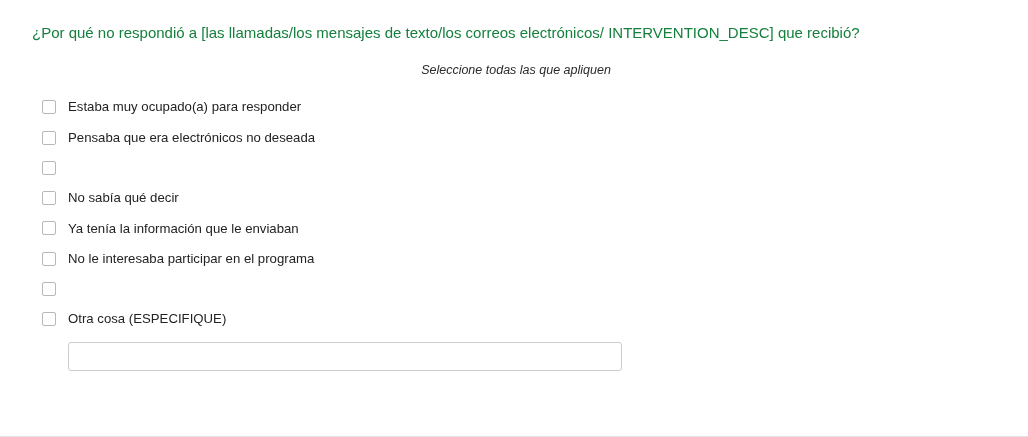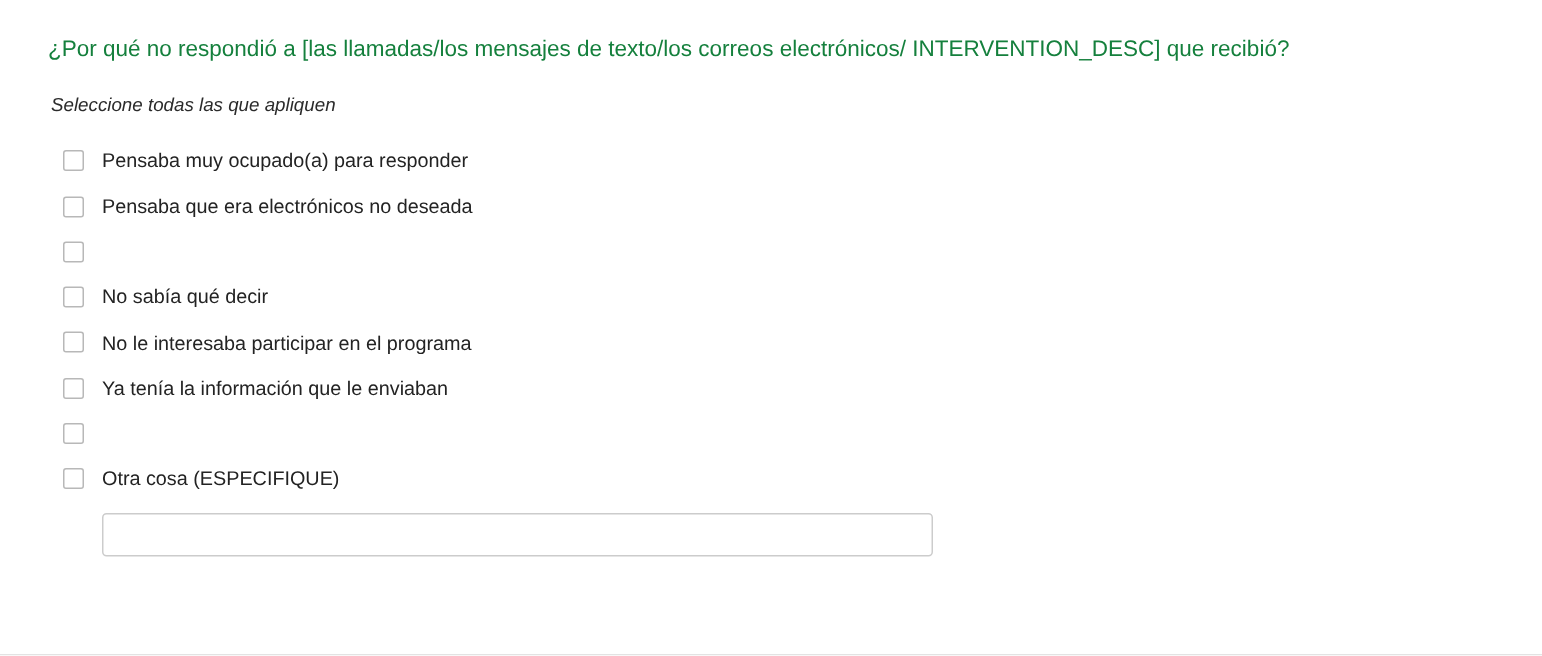--- a/index.html
+++ b/index.html
@@ -24,20 +24,21 @@
     line-height: 1.4;
     color: #15803d;
     font-weight: 400;
     margin: 0 0 20px 0;
   }
   .instruction {
     font-size: 12.5px;
     font-style: italic;
     color: #2b2b2b;
     margin: 0 0 22px 2px;
+    text-align: center;
   }
   .options {
     margin: 0;
     padding: 0;
     list-style: none;
   }
   .option-row {
     display: flex;
     align-items: center;
     margin-bottom: 15px;
@@ -90,45 +91,45 @@
 <div class="survey">
 
   <div class="question-text">¿Por qué no respondió a [las llamadas/los mensajes de texto/los correos electrónicos/ INTERVENTION_DESC] que recibió?</div>
 
   <div class="instruction">Seleccione todas las que apliquen</div>
 
   <ul class="options">
 
     <li class="option-row">
       <span class="checkbox"></span>
-      <span class="option-label">Pensaba muy ocupado(a) para responder</span>
+      <span class="option-label">Estaba muy ocupado(a) para responder</span>
     </li>
 
     <li class="option-row">
       <span class="checkbox"></span>
       <span class="option-label">Pensaba que era electrónicos no deseada</span>
     </li>
 
     <li class="option-row">
       <span class="checkbox"></span>
     </li>
 
     <li class="option-row">
       <span class="checkbox"></span>
       <span class="option-label">No sabía qué decir</span>
     </li>
 
     <li class="option-row">
       <span class="checkbox"></span>
-      <span class="option-label">No le interesaba participar en el programa</span>
+      <span class="option-label">Ya tenía la información que le enviaban</span>
     </li>
 
     <li class="option-row">
       <span class="checkbox"></span>
-      <span class="option-label">Ya tenía la información que le enviaban</span>
+      <span class="option-label">No le interesaba participar en el programa</span>
     </li>
 
     <li class="option-row">
       <span class="checkbox"></span>
     </li>
 
     <li class="option-row">
       <span class="checkbox"></span>
       <span class="option-label">Otra cosa (ESPECIFIQUE)</span>
     </li>

